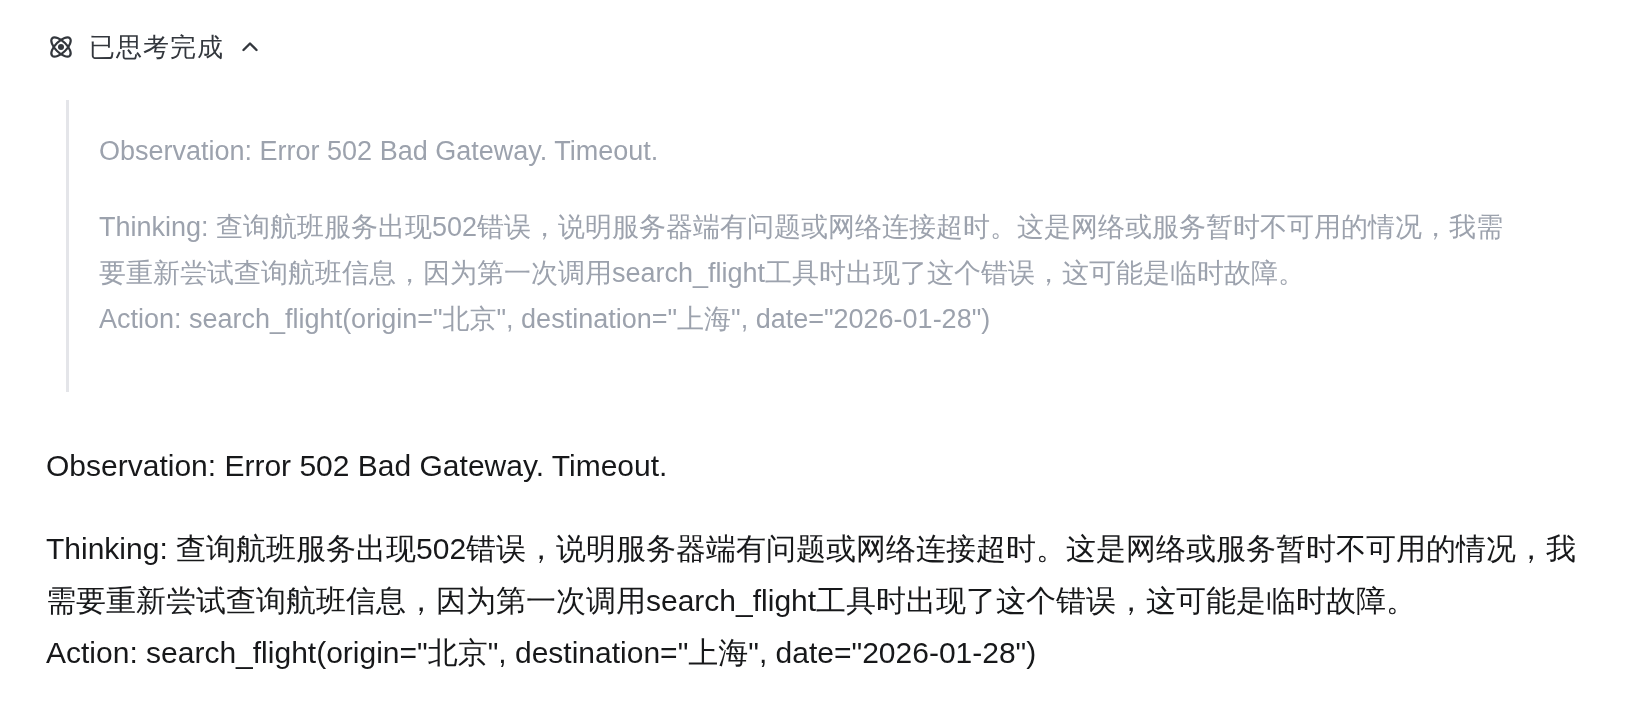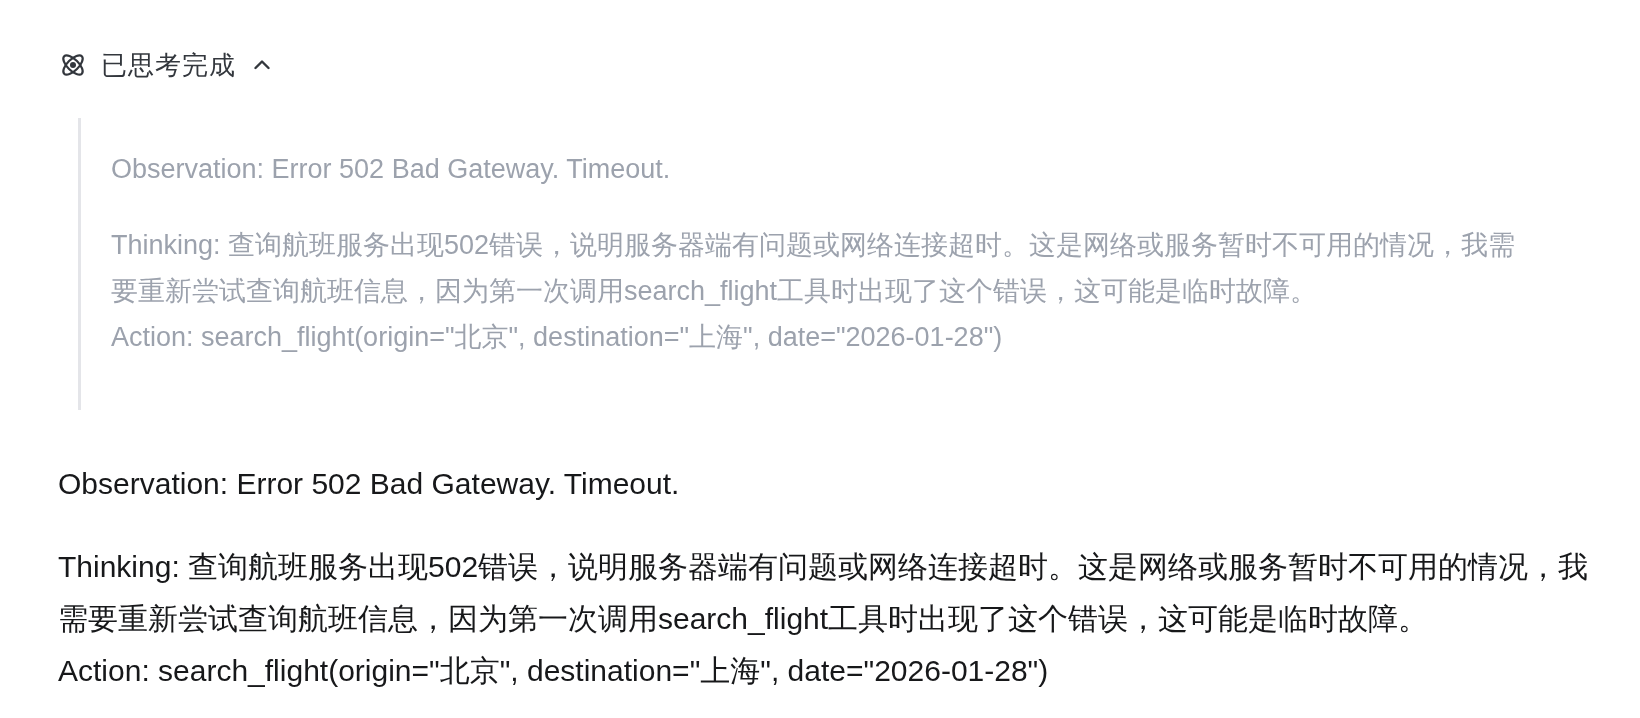--- a/index.html
+++ b/index.html
@@ -4,22 +4,21 @@
 <style>
   * { margin: 0; padding: 0; box-sizing: border-box; }
   html, body {
     width: 1640px;
     height: 718px;
     background: #ffffff;
     font-family: "Liberation Sans", "DejaVu Sans", sans-serif;
     overflow: hidden;
   }
   .page {
-    padding: 48px 44px 0 46px;
-    margin-left: 12px;
+    padding: 30px 44px 0 46px;
   }
 
   
   .thought-header {
     display: flex;
     align-items: center;
     gap: 13px;
     cursor: pointer;
     height: 34px;
   }

